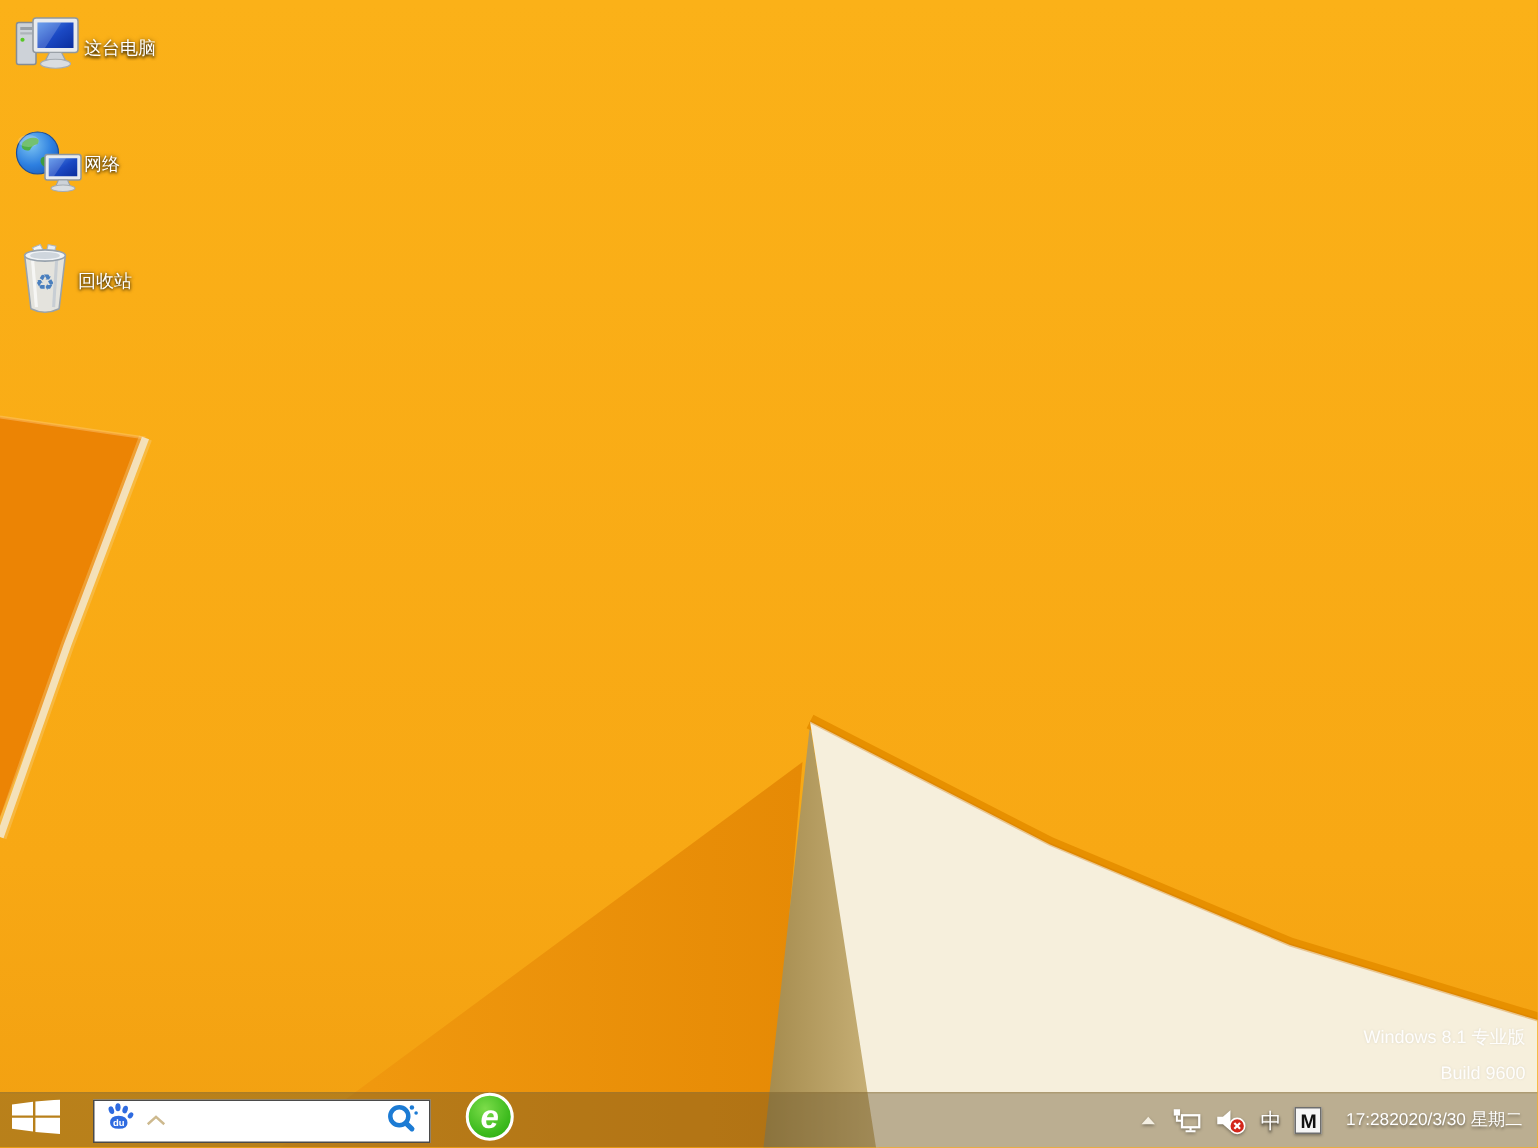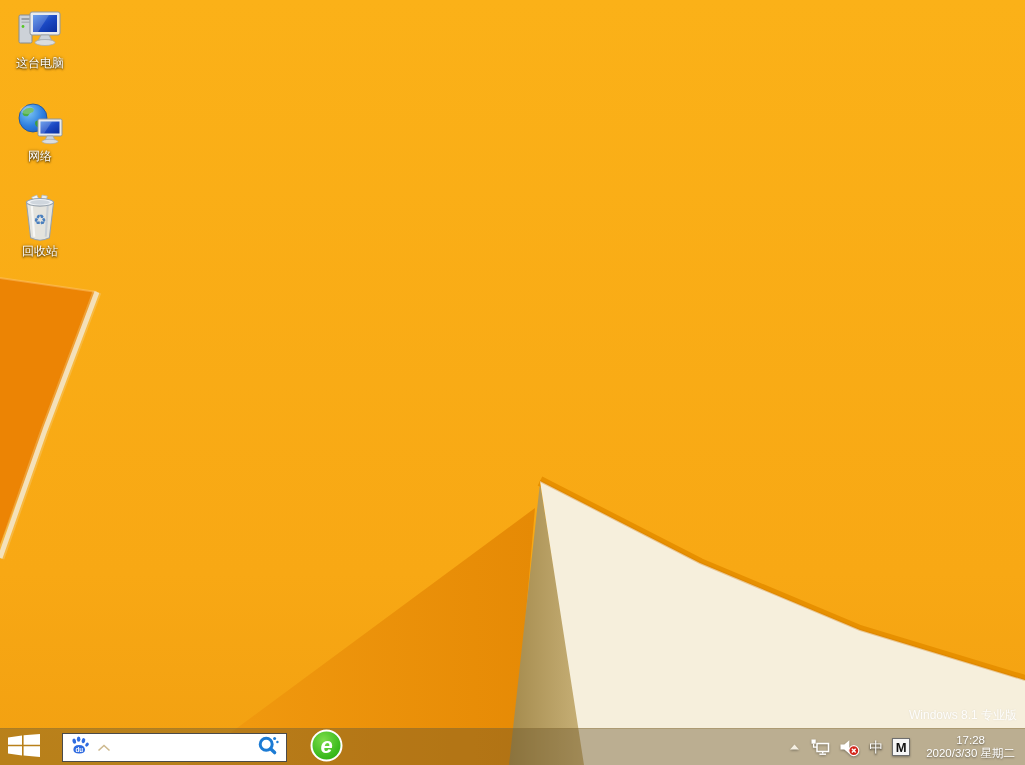--- a/index.html
+++ b/index.html
@@ -8,21 +8,21 @@
     font-family:"Liberation Sans","DejaVu Sans",sans-serif;
     position:relative; width:1025px; height:765px; background:#F8AA16;
   }
   #screen { position:absolute; inset:0; width:1025px; height:765px; overflow:hidden; }
   #wallpaper { position:absolute; inset:0; z-index:0; }
 
   
   .desktop-icons { position:absolute; left:6px; top:4px; z-index:2; }
   .desk-icon {
     width:68px; padding:4px 2px 3px 2px; margin-bottom:24px;
-    display:flex; flex-direction:column; align-items:center; cursor:default;
+    display:flex; flex-direction:row; align-items:center; cursor:default;
   }
   .desk-icon svg { display:block; }
   .desk-label {
     margin-top:3px; font-size:12px; color:#fff; text-align:center; line-height:13px;
     text-shadow:0 1px 2px rgba(0,0,0,.85), 0 0 3px rgba(0,0,0,.5);
     white-space:nowrap;
   }
 
   
   .watermark {
@@ -63,21 +63,21 @@
   .tray { display:flex; align-items:center; gap:9px; padding-right:5px; flex:0 0 auto; }
   .tray-btn { display:flex; align-items:center; justify-content:center; cursor:pointer;
     filter:drop-shadow(0 1px 1px rgba(0,0,0,.35)); }
   .ime-lang { color:#fff; font-size:14px; line-height:14px; text-shadow:0 1px 2px rgba(0,0,0,.55); }
   .ime-mode {
     width:18px; height:18px; background:#f6f6f6; border:1px solid #6e6e6e;
     color:#111; font-size:13px; font-weight:bold; display:flex; align-items:center;
     justify-content:center; line-height:1;
   }
   .clock {
-    display:flex; flex-direction:column; align-items:center; justify-content:center;
+    display:flex; flex-direction:row; align-items:flex-start; justify-content:center;
     color:#fff; text-shadow:0 1px 2px rgba(0,0,0,.45); cursor:default;
     font-size:11.5px; line-height:13px; padding:0 5px; margin-left:2px;
   }
 </style>
 </head>
 <body>
 
 <div id="screen">
 
   <svg id="wallpaper" viewBox="0 0 1025 765" width="1025" height="765" preserveAspectRatio="none">
@@ -176,20 +176,21 @@
           <ellipse cx="20" cy="8" rx="9.5" ry="2.3" fill="#CFD6DD"></ellipse>
           <text x="20" y="30" text-anchor="middle" font-size="14" fill="#4A7FBE">♻</text>
         </svg>
       </span>
       <span class="desk-label">回收站</span>
     </div>
   </div>
 
   <div class="watermark">
     <div>Windows 8.1 专业版</div>
+    <div>Build 9600</div>
   </div>
 
   <div class="taskbar">
 
     <div class="start-button">
       <span>
         <svg width="32" height="23" viewBox="0 0 32 23">
           <polygon points="0,3.4 14,1.5 14,10.7 0,10.7" fill="#fff"></polygon>
           <polygon points="15.6,1.3 32,0 32,10.7 15.6,10.7" fill="#fff"></polygon>
           <polygon points="0,12.2 14,12.2 14,21.4 0,19.5" fill="#fff"></polygon>

